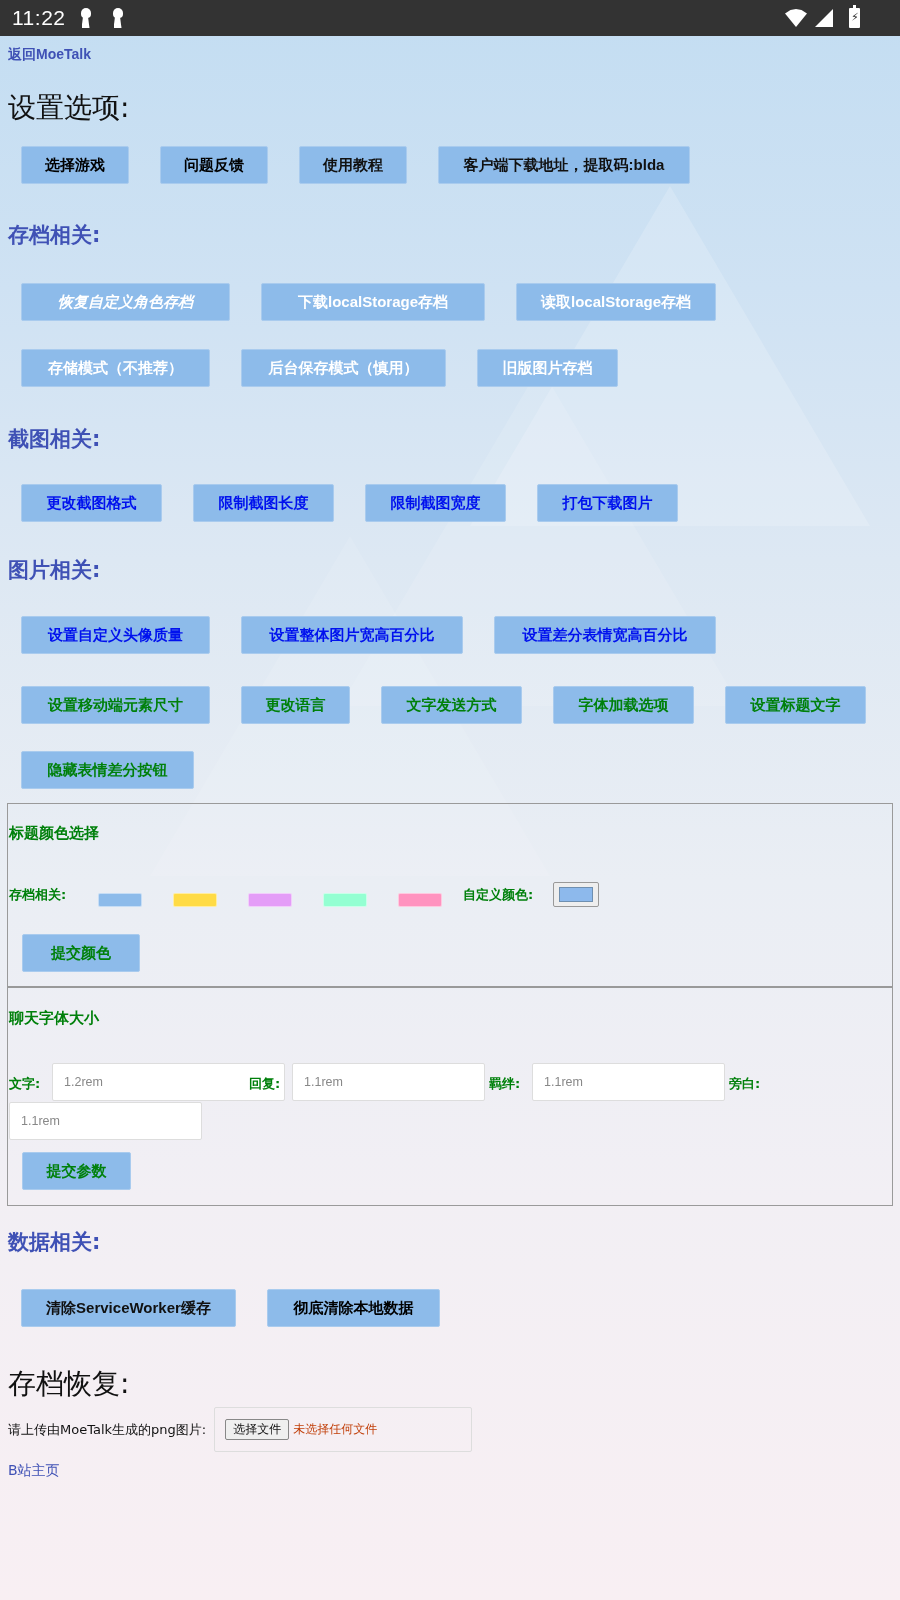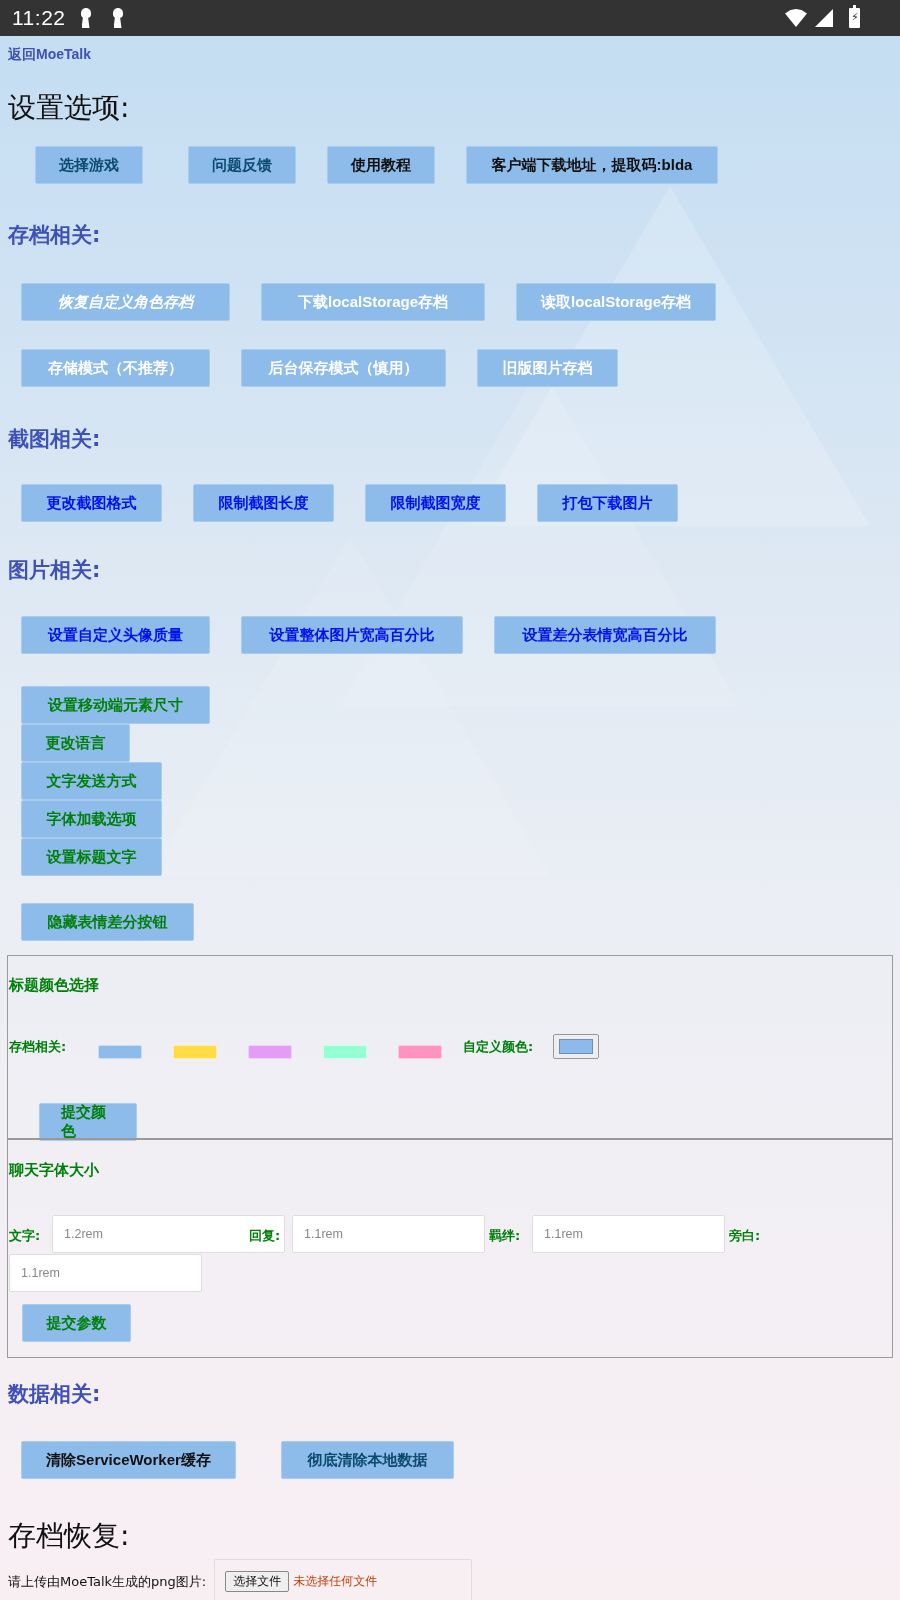--- a/index.html
+++ b/index.html
@@ -30,21 +30,21 @@
   a.back-link { display: block; margin-top: 10px; color: #3f51b5; font-weight: bold; font-size: 14px; text-decoration: none; font-family: "Liberation Sans", sans-serif; }
   h1.settings-title { font-weight: normal; font-size: 28px; color: #111; margin-top: 25px; height: 38px; }
   h2.section-title { color: #3f51b5; font-size: 21px; font-weight: bold; margin-top: 0; }
   .btn-row { display: flex; flex-wrap: wrap; padding-left: 13px; }
   .btn {
     background: #8dbbea; border: 1px solid #a9cbee; border-radius: 2px; height: 38px;
     display: inline-flex; align-items: center; justify-content: center;
     font-weight: bold; font-size: 15px; padding: 0 21px; margin-right: 31px; cursor: pointer;
     font-family: "Liberation Sans", "DejaVu Sans", sans-serif;
   }
-  .c-red { color: #0c4a6e; margin-left: 14px; }
+  .c-red { color: #000000; }
   .c-black { color: #111; }
   .c-white { color: #fff; }
   .c-blue { color: #0011ee; }
   .c-green { color: #00800b; }
   .panel { border: 1px solid #9a9a9a; border-left-width: 1px; width: 886px; margin-left: -1px; position: relative; }
   .panel-title { color: #00800b; font-weight: bold; font-size: 15px; }
   .lbl { color: #00800b; font-weight: bold; font-size: 13px; }
   .swatch { display: inline-block; width: 44px; height: 14px; border-radius: 2px; border: 1px solid rgba(255,255,255,0.5); }
   .color-input { display: inline-block; width: 46px; height: 25px; border: 1px solid #999; background: #eee; border-radius: 2px; padding: 4px 5px; }
   .color-input div { width: 100%; height: 100%; background: #8db9ec; border: 1px solid #6f8fb0; }
@@ -106,21 +106,21 @@
     <div class="btn c-blue" style="width:141px;">打包下载图片</div>
   </div>
 
   <h2 class="section-title" style="margin-top:34px;">图片相关:</h2>
   <div class="btn-row" style="margin-top:32px;">
     <div class="btn c-blue" style="width:189px;">设置自定义头像质量</div>
     <div class="btn c-blue" style="width:222px;">设置整体图片宽高百分比</div>
     <div class="btn c-blue" style="width:222px;">设置差分表情宽高百分比</div>
   </div>
 
-  <div class="btn-row" style="margin-top:32px;flex-direction:column;">
+  <div class="btn-row" style="margin-top:32px;">
     <div class="btn c-green" style="width:189px;">设置移动端元素尺寸</div>
     <div class="btn c-green" style="width:109px;">更改语言</div>
     <div class="btn c-green" style="width:141px;">文字发送方式</div>
     <div class="btn c-green" style="width:141px;">字体加载选项</div>
     <div class="btn c-green" style="width:141px; margin-right:0;">设置标题文字</div>
   </div>
   <div class="btn-row" style="margin-top:27px;">
     <div class="btn c-green" style="width:173px;">隐藏表情差分按钮</div>
   </div>
 
@@ -131,21 +131,21 @@
     </div>
     <span class="swatch" style="position:absolute; left:90px; top:89px; background:#8dbbea;"></span>
     <span class="swatch" style="position:absolute; left:165px; top:89px; background:#ffdb45;"></span>
     <span class="swatch" style="position:absolute; left:240px; top:89px; background:#e49df7;"></span>
     <span class="swatch" style="position:absolute; left:315px; top:89px; background:#94ffd2;"></span>
     <span class="swatch" style="position:absolute; left:390px; top:89px; background:#ff93bf;"></span>
     <span class="lbl" style="position:absolute; left:455px; top:82px;">自定义颜色:</span>
     <span class="color-input" style="position:absolute; left:545px; top:78px;">
         <div></div>
       </span>
-    <div class="btn c-green" style="position:absolute; left:14px; top:130px; width:98px; margin:17px;">提交颜色</div>
+    <div class="btn c-green" style="position:absolute; left:14px; top:130px; width:118px; margin:0;">提交颜色</div>
   </div>
 
   <div class="panel" style="margin-top:-2px; height:220px; border-top:2px solid #999;">
     <div class="panel-title" style="position:absolute; left:1px; top:21px;">聊天字体大小</div>
     <span class="lbl" style="position:absolute; left:1px; top:87px;">文字:</span>
     <div class="text-input" style="position:absolute; left:44px; top:75px; width:233px;">1.2rem</div>
     <span class="lbl" style="position:absolute; left:241px; top:87px;">回复:</span>
     <div class="text-input" style="position:absolute; left:284px; top:75px; width:193px;">1.1rem</div>
     <span class="lbl" style="position:absolute; left:481px; top:87px;">羁绊:</span>
     <div class="text-input" style="position:absolute; left:524px; top:75px; width:193px;">1.1rem</div>

